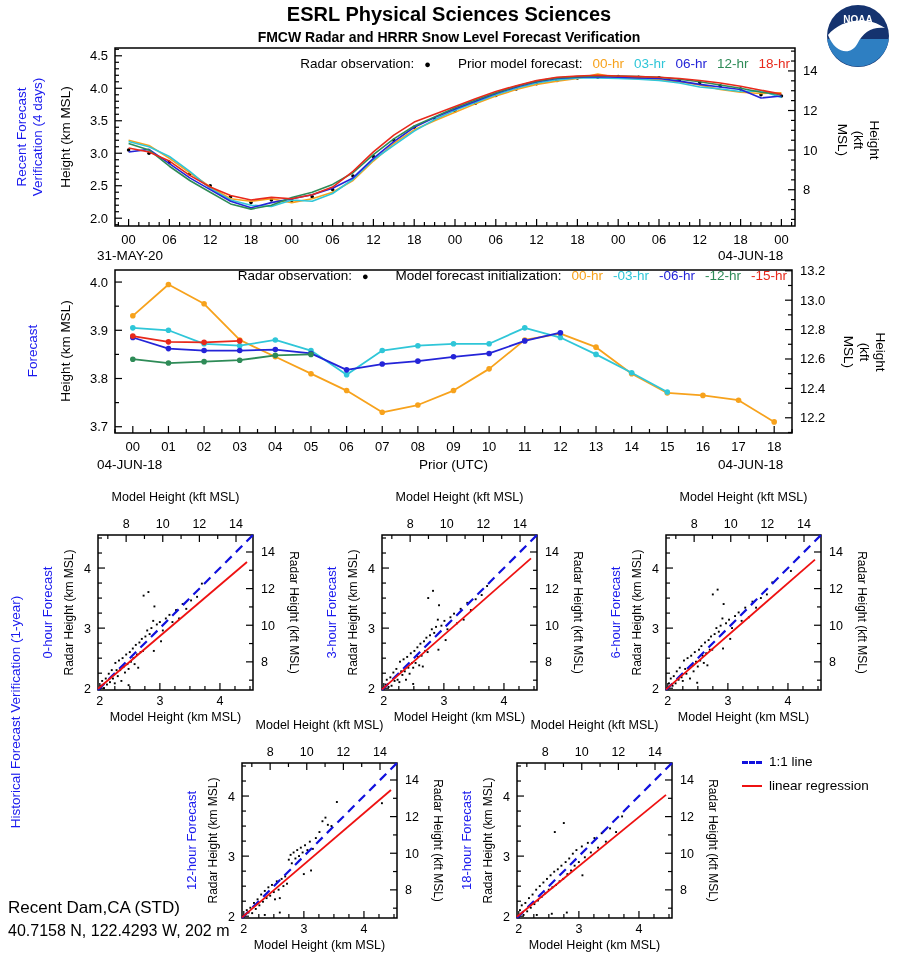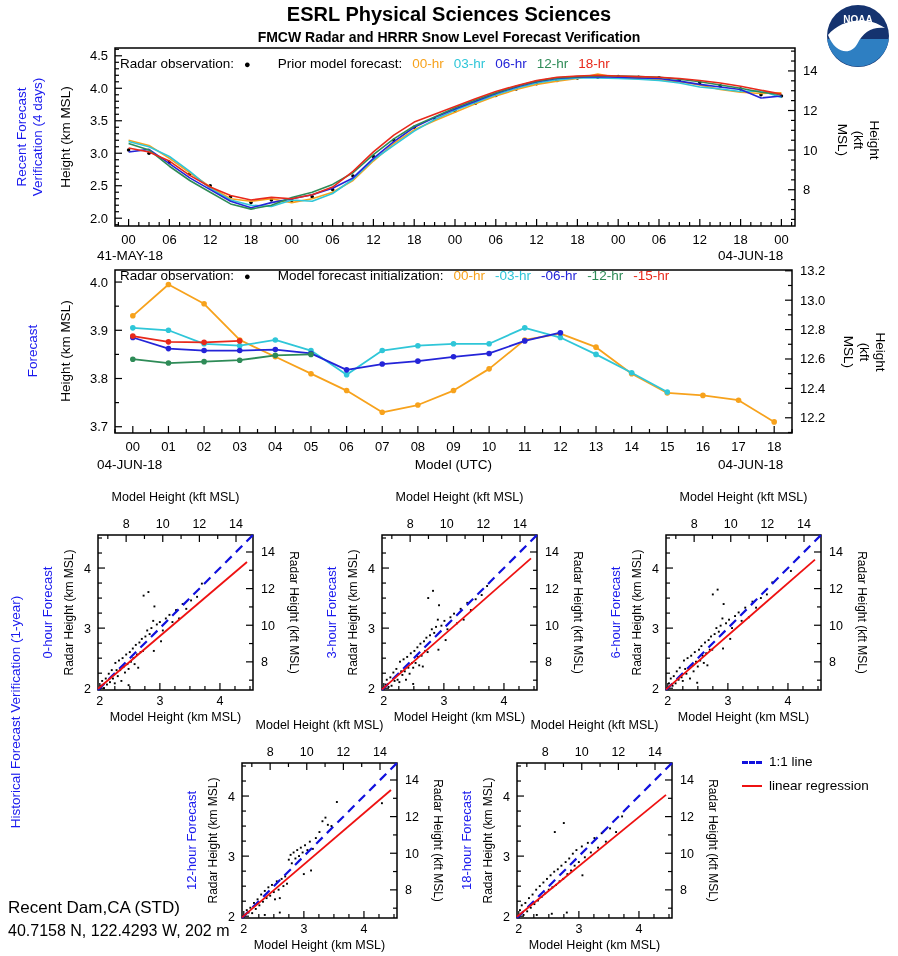--- a/index.html
+++ b/index.html
@@ -8,21 +8,21 @@
   .title{position:absolute;left:0;right:0;top:3px;text-align:center;
          font-size:20px;font-weight:bold;}
   .subtitle{position:absolute;left:0;right:0;top:29px;text-align:center;
          font-size:14px;font-weight:bold;}
   .logo{position:absolute;left:823px;top:1px;}
   .vlabel{position:absolute;transform:translate(-50%,-50%) rotate(-90deg);
           font-size:13.5px;white-space:pre-line;text-align:center;line-height:1.2;}
   .vlabel.r{transform:translate(-50%,-50%) rotate(90deg);}
   .blue{color:#1a1aee;}
   .chart{position:absolute;}
-  .legend{position:absolute;font-size:13.5px;white-space:nowrap;text-align:left;}
+  .legend{position:absolute;font-size:13.5px;white-space:nowrap;text-align:right;}
   .legend span{margin:0 5px;}
   .datelab{position:absolute;font-size:13.5px;}
   .xlab{position:absolute;font-size:13.5px;text-align:center;}
   .station-name{position:absolute;left:8px;top:898px;font-size:17px;}
   .station-coords{position:absolute;left:8px;top:922px;font-size:16px;}
   .sleg{position:absolute;left:742px;top:750px;font-size:13.5px;line-height:24px;}
   .sleg .sw{display:inline-block;width:20px;height:0;vertical-align:middle;margin-right:7px;}
 </style>
 </head>
 <body>
@@ -219,21 +219,21 @@
       <circle cx="740.6" cy="46.92700729927006" r="1.8" fill="#000000"></circle>
       <circle cx="761" cy="52.773722627737214" r="1.8" fill="#000000"></circle>
       <circle cx="781.4" cy="54.07299270072994" r="1.8" fill="#000000"></circle>
       <polyline points="128.6,98.24817518248173 149,103.44525547445255 169.4,116.43795620437956 189.8,130.72992700729924 210.2,145.02189781021897 230.60000000000002,156.71532846715328 251,159.3138686131387 271.4,156.71532846715328 291.8,160.61313868613138 312.2,156.71532846715328 332.6,150.2189781021898 353,138.52554744525548 373.4,119.03649635036497 393.8,101.4963503649635 414.2,87.85401459854015 434.59999999999997,78.75912408759125 455,70.3138686131387 475.40000000000003,61.86861313868614 495.8,54.07299270072994 516.2,47.57664233576642 536.6,42.37956204379566 557,39.13138686131387 577.4000000000001,36.532846715328446 597.8,31.985401459854046 618.2,35.88321167883211 638.6,36.532846715328446 659,37.83211678832117 679.4,39.781021897810234 699.8,43.02919708029199 720.2,47.57664233576642 740.6,50.17518248175182 761,51.474452554744516 781.4,50.82481751824818" fill="none" stroke="#f7a21c" stroke-width="1.6" stroke-linejoin="round"></polyline>
       <polyline points="128.6,99.54744525547444 149,104.74452554744525 169.4,114.4890510948905 189.8,129.43065693430657 210.2,146.32116788321167 230.60000000000002,158.01459854014598 251,163.21167883211677 271.4,164.51094890510947 291.8,158.01459854014598 312.2,159.3138686131387 332.6,151.5182481751825 353,137.22627737226276 373.4,117.73722627737226 393.8,103.44525547445255 414.2,89.15328467153286 434.59999999999997,77.45985401459853 455,68.36496350364962 475.40000000000003,60.569343065693445 495.8,52.773722627737214 516.2,46.277372262773724 536.6,41.080291970802904 557,37.83211678832117 577.4000000000001,35.88321167883211 597.8,35.88321167883211 618.2,36.532846715328446 638.6,37.18248175182484 659,38.48175182481751 679.4,41.080291970802904 699.8,44.978102189781055 720.2,46.92700729927006 740.6,49.525547445255484 761,48.87591240875912 781.4,55.37226277372264" fill="none" stroke="#2fc6d8" stroke-width="1.6" stroke-linejoin="round"></polyline>
       <polyline points="128.6,109.94160583941606 149,107.34306569343065 169.4,121.63503649635038 189.8,135.92700729927006 210.2,147.62043795620437 230.60000000000002,159.3138686131387 251,165.81021897810217 271.4,160.61313868613138 291.8,156.71532846715328 312.2,152.8175182481752 332.6,146.32116788321167 353,135.92700729927006 373.4,116.43795620437956 393.8,99.54744525547444 414.2,85.25547445255475 434.59999999999997,75.51094890510949 455,67.06569343065692 475.40000000000003,59.27007299270075 495.8,51.474452554744516 516.2,44.978102189781055 536.6,39.781021897810234 557,36.532846715328446 577.4000000000001,35.23357664233578 597.8,34.58394160583944 618.2,35.23357664233578 638.6,35.88321167883211 659,36.532846715328446 679.4,39.13138686131387 699.8,42.37956204379566 720.2,44.978102189781055 740.6,47.57664233576642 761,56.02189781021896 781.4,54.07299270072994" fill="none" stroke="#2424d8" stroke-width="1.6" stroke-linejoin="round"></polyline>
       <polyline points="128.6,101.4963503649635 149,107.99270072992702 169.4,124.23357664233578 189.8,138.52554744525548 210.2,150.2189781021898 230.60000000000002,161.91240875912408 251,167.10948905109487 271.4,163.21167883211677 291.8,155.4160583941606 312.2,150.2189781021898 332.6,142.42335766423358 353,130.72992700729924 373.4,112.54014598540145 393.8,96.94890510948903 414.2,83.95620437956205 434.59999999999997,74.86131386861314 455,65.76642335766422 475.40000000000003,57.97080291970805 495.8,50.82481751824818 516.2,44.32846715328466 536.6,39.13138686131387 557,35.88321167883211 577.4000000000001,34.58394160583944 597.8,33.93430656934305 618.2,33.93430656934305 638.6,34.58394160583944 659,35.23357664233578 679.4,37.18248175182484 699.8,39.781021897810234 720.2,43.02919708029199 740.6,46.277372262773724 761,50.17518248175182 781.4,52.773722627737214" fill="none" stroke="#2e8b57" stroke-width="1.6" stroke-linejoin="round"></polyline>
       <polyline points="128.6,106.04379562043795 149,109.94160583941606 169.4,119.03649635036497 189.8,133.32846715328466 210.2,145.02189781021897 230.60000000000002,153.46715328467153 251,158.01459854014598 271.4,155.4160583941606 291.8,156.71532846715328 312.2,152.8175182481752 332.6,145.02189781021897 353,129.43065693430657 373.4,109.94160583941606 393.8,93.05109489051097 414.2,80.05839416058394 434.59999999999997,72.26277372262774 455,64.46715328467153 475.40000000000003,56.67153284671535 495.8,49.525547445255484 516.2,43.67883211678833 536.6,38.48175182481751 557,35.23357664233578 577.4000000000001,33.93430656934305 597.8,33.284671532846716 618.2,33.93430656934305 638.6,34.58394160583944 659,35.23357664233578 679.4,36.532846715328446 699.8,38.48175182481751 720.2,41.080291970802904 740.6,44.32846715328466 761,48.226277372262786 781.4,52.12408759124088" fill="none" stroke="#e8291b" stroke-width="1.6" stroke-linejoin="round"></polyline>
     </svg>
   <div id="p1legend" class="legend" style="left:115px;top:56px;width:680px"><span>Radar observation:</span><span style="color: rgb(0, 0, 0); font-size: 11px; margin-right: 22px;">●</span><span>Prior model forecast:</span><span style="color: rgb(247, 162, 28);">00-hr</span><span style="color: rgb(47, 198, 216);">03-hr</span><span style="color: rgb(36, 36, 216);">06-hr</span><span style="color: rgb(46, 139, 87);">12-hr</span><span style="color: rgb(232, 41, 27);">18-hr</span></div>
-  <div class="datelab" style="left:97px;top:248px">41-MAY-18</div>
+  <div class="datelab" style="left:97px;top:248px">31-MAY-20</div>
   <div class="datelab" style="left:718px;top:248px">04-JUN-18</div>
 
   <div class="vlabel blue" style="left:33px;top:351px">Forecast</div>
   <div class="vlabel" style="left:66px;top:351px">Height (km MSL)</div>
   <div class="vlabel r" style="left:864px;top:352px">Height (kft MSL)</div>
   <svg id="p2svg" class="chart" style="left:0;top:258px" width="898" height="214">
       <rect x="115" y="12" width="677" height="163" fill="none" stroke="#000" stroke-width="1.5"></rect>
       <line x1="132.81578947368422" y1="175" x2="132.81578947368422" y2="168" stroke="#000" stroke-width="1.2"></line>
       <text x="132.81578947368422" y="193" text-anchor="middle" font-size="13" fill="#000" font-family="Liberation Sans, DejaVu Sans, sans-serif">00</text>
       <line x1="168.44736842105263" y1="175" x2="168.44736842105263" y2="168" stroke="#000" stroke-width="1.2"></line>
@@ -381,21 +381,21 @@
       <circle cx="310.97368421052636" cy="96.39349112426035" r="2.8" fill="#2e8b57"></circle>
       <polyline points="132.81578947368422,78.06804733727823 168.44736842105263,83.85502958579893 204.07894736842104,84.33727810650893 239.71052631578948,82.8905325443787" fill="none" stroke="#e8291b" stroke-width="1.8" stroke-linejoin="round"></polyline>
       <circle cx="132.81578947368422" cy="78.06804733727823" r="2.8" fill="#e8291b"></circle>
       <circle cx="168.44736842105263" cy="83.85502958579893" r="2.8" fill="#e8291b"></circle>
       <circle cx="204.07894736842104" cy="84.33727810650893" r="2.8" fill="#e8291b"></circle>
       <circle cx="239.71052631578948" cy="82.8905325443787" r="2.8" fill="#e8291b"></circle>
     </svg>
   <div id="p2legend" class="legend" style="left:115px;top:268px;width:677px"><span>Radar observation:</span><span style="color: rgb(0, 0, 0); font-size: 11px; margin-right: 22px;">●</span><span>Model forecast initialization:</span><span style="color: rgb(247, 162, 28);">00-hr</span><span style="color: rgb(47, 198, 216);">-03-hr</span><span style="color: rgb(36, 36, 216);">-06-hr</span><span style="color: rgb(46, 139, 87);">-12-hr</span><span style="color: rgb(232, 41, 27);">-15-hr</span></div>
   <div class="datelab" style="left:97px;top:457px">04-JUN-18</div>
   <div class="datelab" style="left:718px;top:457px">04-JUN-18</div>
-  <div class="xlab" style="left:115px;top:457px;width:677px">Model (UTC)</div>
+  <div class="xlab" style="left:115px;top:457px;width:677px">Prior (UTC)</div>
 
   <div class="vlabel blue" style="left:16px;top:712px">Historical Forecast Verification (1-year)</div>
 
   <svg id="s0svg" class="chart" style="left:40px;top:489px" width="263" height="237">
       <rect x="58" y="46" width="155" height="155" fill="none" stroke="#000" stroke-width="1.5"></rect>
       <line x1="59.80232558139535" y1="201" x2="59.80232558139535" y2="194" stroke="#000" stroke-width="1.2"></line>
       <text x="59.80232558139535" y="216" text-anchor="middle" font-size="12.5" fill="#000" font-family="Liberation Sans, DejaVu Sans, sans-serif">2</text>
       <line x1="119.87984496124031" y1="201" x2="119.87984496124031" y2="194" stroke="#000" stroke-width="1.2"></line>
       <text x="119.87984496124031" y="216" text-anchor="middle" font-size="12.5" fill="#000" font-family="Liberation Sans, DejaVu Sans, sans-serif">3</text>
       <line x1="179.95736434108528" y1="201" x2="179.95736434108528" y2="194" stroke="#000" stroke-width="1.2"></line>

